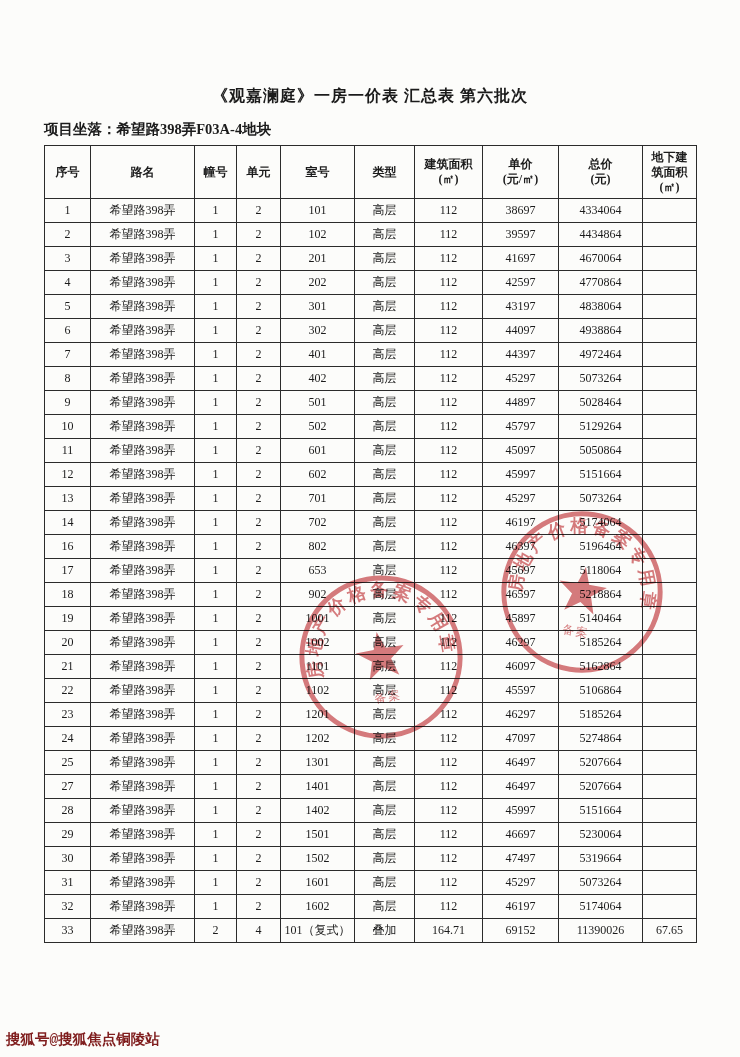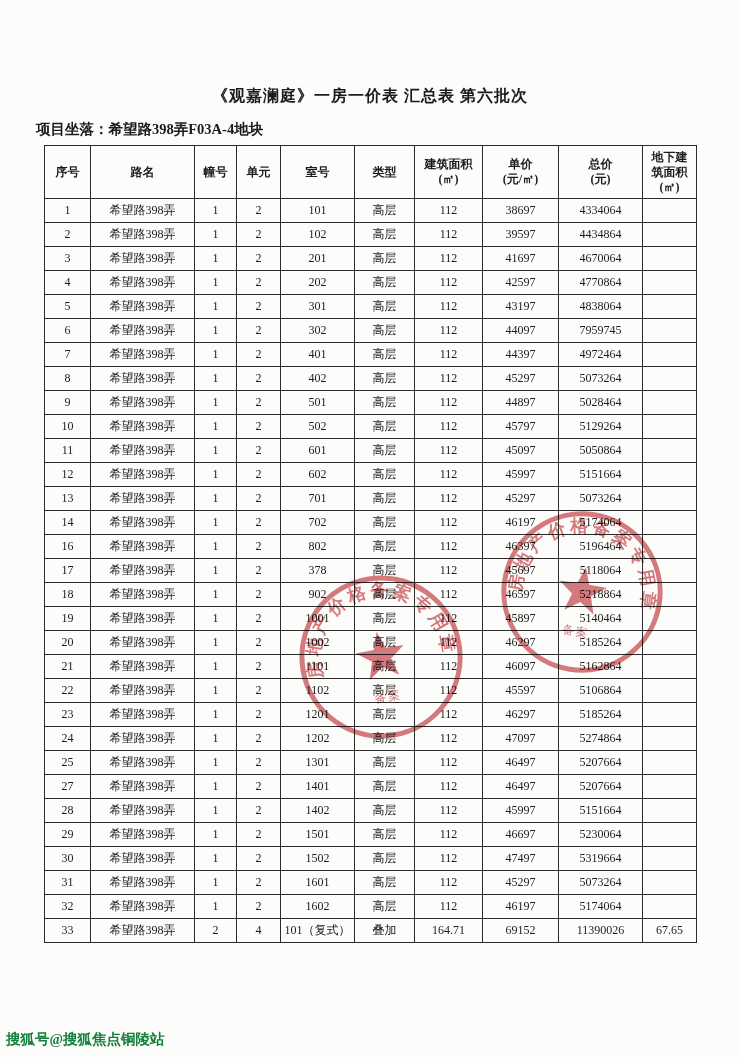--- a/index.html
+++ b/index.html
@@ -18,21 +18,21 @@
   .doc-title{
     position:absolute;
     top:86px;left:0;right:0;
     text-align:center;
     font-size:16px;
     font-weight:bold;
     letter-spacing:1px;
   }
   .doc-location{
     position:absolute;
-    top:120px;left:36px;
+    top:120px;left:44px;
     font-size:14.5px;
     font-weight:bold;
   }
   table.price{
     position:absolute;
     top:145px;left:44px;
     width:652px;
     border-collapse:collapse;
     table-layout:fixed;
     font-size:12px;
@@ -56,24 +56,24 @@
   .stamp{
     position:absolute;
     mix-blend-mode:multiply;
     opacity:.62;
     pointer-events:none;
   }
   .watermark{
     position:absolute;
     left:6px;
     bottom:8px;
-    font-family:Liberation Serif, serif;
+    font-family:Liberation Mono, monospace;
     font-weight:bold;
     font-size:14.5px;
-    color:#15803d;
+    color:#7f1d1d;
   }
 </style>
 </head>
 <body>
 
 <div class="page">
 
   <div class="doc-title">《观嘉澜庭》一房一价表  汇总表   第六批次</div>
   <div class="doc-location">项目坐落：希望路398弄F03A-4地块</div>
 
@@ -167,21 +167,21 @@
         </tr>
         <tr>
           <td>6</td>
           <td>希望路398弄</td>
           <td>1</td>
           <td>2</td>
           <td>302</td>
           <td>高层</td>
           <td>112</td>
           <td>44097</td>
-          <td>7959745</td>
+          <td>4938864</td>
           <td></td>
         </tr>
         <tr>
           <td>7</td>
           <td>希望路398弄</td>
           <td>1</td>
           <td>2</td>
           <td>401</td>
           <td>高层</td>
           <td>112</td>
@@ -283,21 +283,21 @@
           <td>112</td>
           <td>46397</td>
           <td>5196464</td>
           <td></td>
         </tr>
         <tr>
           <td>17</td>
           <td>希望路398弄</td>
           <td>1</td>
           <td>2</td>
-          <td>378</td>
+          <td>653</td>
           <td>高层</td>
           <td>112</td>
           <td>45697</td>
           <td>5118064</td>
           <td></td>
         </tr>
         <tr>
           <td>18</td>
           <td>希望路398弄</td>
           <td>1</td>

